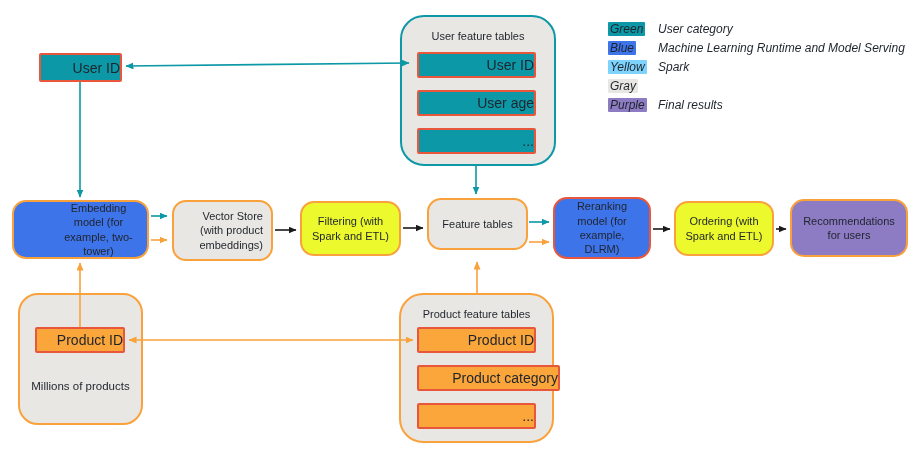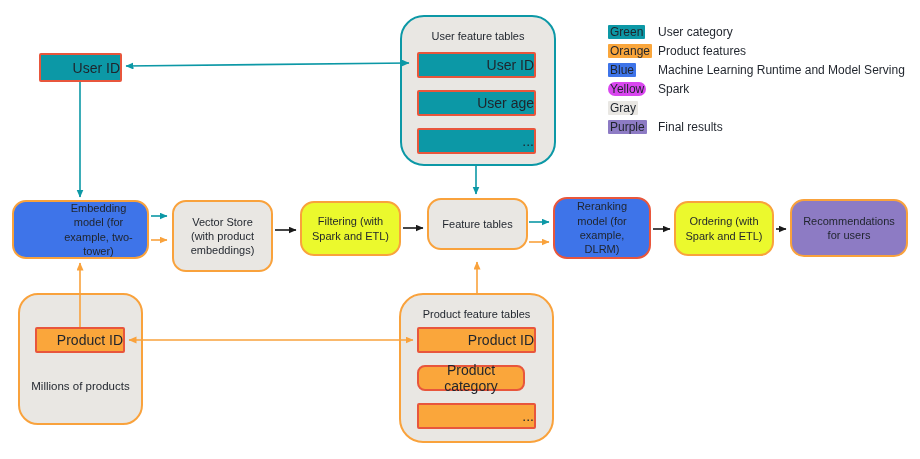--- a/index.html
+++ b/index.html
@@ -29,27 +29,27 @@
   }
   .teal-border{border:2px solid #0c98a6;}
   .orange-border{border:2px solid #f9a23c;}
   .container-title{
     position:absolute;top:13px;left:0;right:0;text-align:center;font-size:11px;z-index:2;
   }
   .container-caption{
     position:absolute;left:0;right:0;text-align:center;font-size:11.5px;z-index:2;
   }
   .legend{position:absolute;left:608px;top:22px;font-size:12px;z-index:2;}
-  .legend-row{display:flex;align-items:center;height:19px;}
+  .legend-row{display:flex;height:19px;font-style:italic;}
   .sw-wrap{display:inline-block;width:48px;flex:0 0 48px;}
   .sw{display:inline-block;padding:0 2px;border-radius:1px;}
   .sw-green{background:#0c98a6;}
   .sw-orange{background:#faa63b;}
   .sw-blue{background:#3e74e9;}
-  .sw-yellow{background:#d946ef;border-radius:7px;}
+  .sw-yellow{background:#7dd3fc;}
   .sw-gray{background:#e9e7e3;}
   .sw-purple{background:#8d7bc4;}
   .legend-lbl{margin-left:2px;white-space:nowrap;}
 </style>
 </head>
 <body>
 
 <div class="stage">
 
   <svg class="wires" viewBox="0 0 920 459" xmlns="http://www.w3.org/2000/svg">
@@ -96,44 +96,40 @@
   <div class="chip chip-teal" style="left:417px;top:128px;width:119px;height:26px;">
     <span>...</span>
   </div>
 
   <div class="legend">
     <div class="legend-row">
       <span class="sw-wrap"><span class="sw sw-green">Green</span></span>
       <span class="legend-lbl">User category</span>
     </div>
     <div class="legend-row">
-      <span class="sw-wrap"><span class="sw sw-orange">Orange</span></span>
-      <span class="legend-lbl">Product features</span>
-    </div>
-    <div class="legend-row">
       <span class="sw-wrap"><span class="sw sw-blue">Blue</span></span>
       <span class="legend-lbl">Machine Learning Runtime and Model Serving</span>
     </div>
     <div class="legend-row">
       <span class="sw-wrap"><span class="sw sw-yellow">Yellow</span></span>
       <span class="legend-lbl">Spark</span>
     </div>
     <div class="legend-row">
       <span class="sw-wrap"><span class="sw sw-gray">Gray</span></span>
     </div>
     <div class="legend-row">
       <span class="sw-wrap"><span class="sw sw-purple">Purple</span></span>
       <span class="legend-lbl">Final results</span>
     </div>
   </div>
 
   <div class="node fill-blue" style="left:12px;top:200px;width:137px;height:59px;padding-left:44px;">
     <span>Embedding model (for example, two-tower)</span>
   </div>
-  <div class="node fill-gray" style="left:172px;top:200px;width:101px;height:72px;">
+  <div class="node fill-gray" style="left:172px;top:200px;width:101px;height:61px;text-align:right;">
     <span>Vector Store (with product embeddings)</span>
   </div>
   <div class="node fill-yellow" style="left:300px;top:201px;width:101px;height:55px;">
     <span>Filtering (with Spark and ETL)</span>
   </div>
   <div class="node fill-gray" style="left:427px;top:198px;width:101px;height:52px;">
     <span>Feature tables</span>
   </div>
   <div class="node fill-blue-red" style="left:553px;top:197px;width:98px;height:62px;">
     <span>Reranking model (for example, DLRM)</span>
@@ -151,20 +147,20 @@
   <div class="chip chip-orange" style="left:35px;top:327px;width:90px;height:26px;">
     <span>Product ID</span>
   </div>
 
   <div class="container orange-border" style="left:399px;top:293px;width:155px;height:150px;">
     <div class="container-title">Product feature tables</div>
   </div>
   <div class="chip chip-orange" style="left:417px;top:327px;width:119px;height:26px;">
     <span>Product ID</span>
   </div>
-  <div class="chip chip-orange" style="left:417px;top:365px;width:108px;height:26px;border-radius:8px;">
+  <div class="chip chip-orange" style="left:417px;top:365px;width:143px;height:26px;">
     <span>Product category</span>
   </div>
   <div class="chip chip-orange" style="left:417px;top:403px;width:119px;height:26px;">
     <span>...</span>
   </div>
 
 </div>
 
 </body></html>

